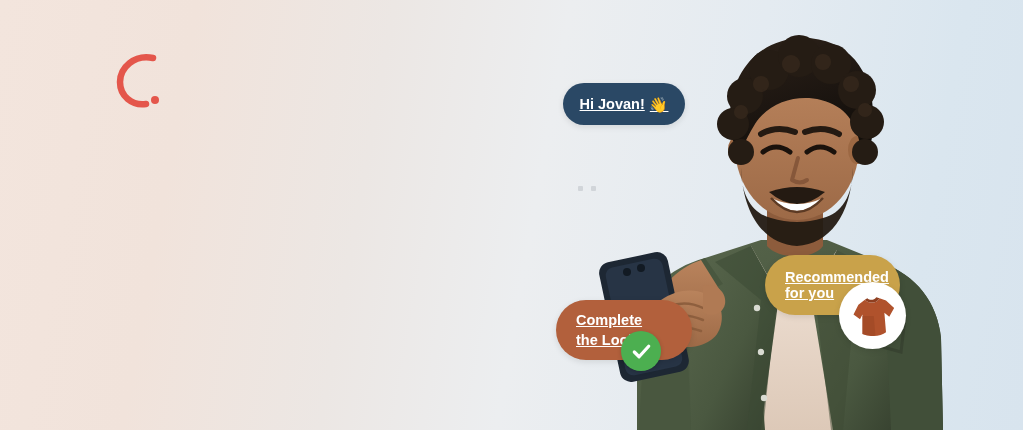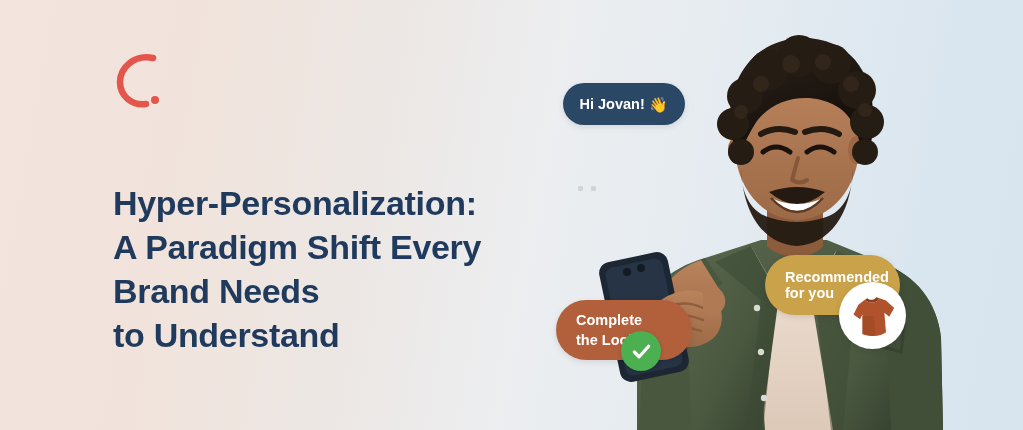--- a/index.html
+++ b/index.html
@@ -85,20 +85,21 @@
 
   
   .pill {
     position:absolute;
     display:flex;
     align-items:center;
     justify-content:center;
     color:#ffffff;
     font-weight:600;
     box-shadow:0 2px 6px rgba(0,0,0,.10);
+    text-decoration:underline;
   }
 
   .pill-greeting {
     left:563px; top:83px;
     width:122px; height:42px;
     border-radius:21px;
     background:#2a4865;
     font-size:14.5px;
     gap:5px;
   }
@@ -161,24 +162,20 @@
 
   <div class="logo">
     <span class="logo-mark">
       <svg viewBox="0 0 56 64" aria-hidden="true">
         <path d="M41 10 C 22 6, 8 20, 8 34 C 8 48, 20 58, 34 56" fill="none" stroke="#e4564b" stroke-width="6.5" stroke-linecap="round"></path>
         <circle cx="43" cy="52" r="4" fill="#e4564b"></circle>
       </svg>
     </span>
   </div>
 
-  <h1 class="headline">Hyper-Personalization:
-A Paradigm Shift Every
-Brand Needs
-to Understand</h1>
 
   <span class="dot-pair">
     <i></i>
     <i></i>
   </span>
 
   <div class="model">
     <svg viewBox="0 0 458 430" aria-hidden="true">
       <defs>
         <linearGradient id="gShirt" x1="0" y1="0" x2="1" y2="1">

